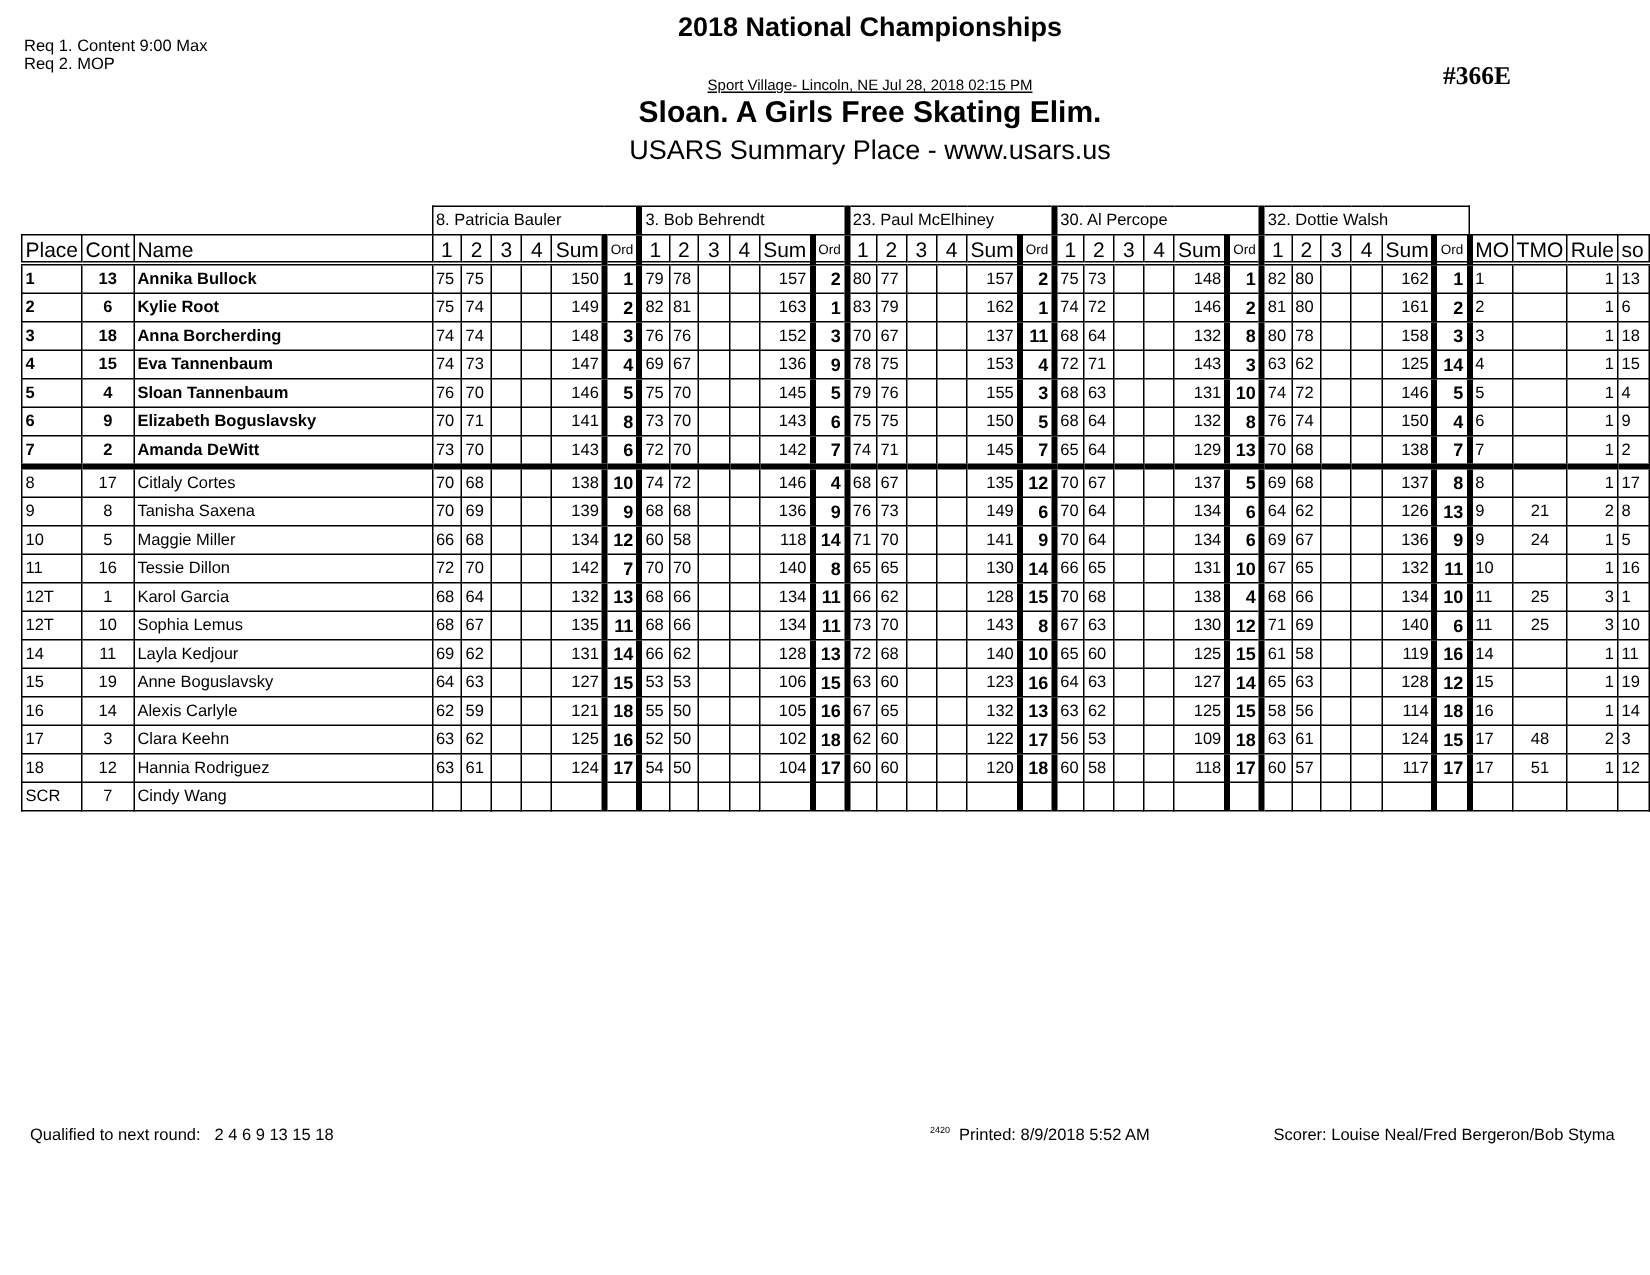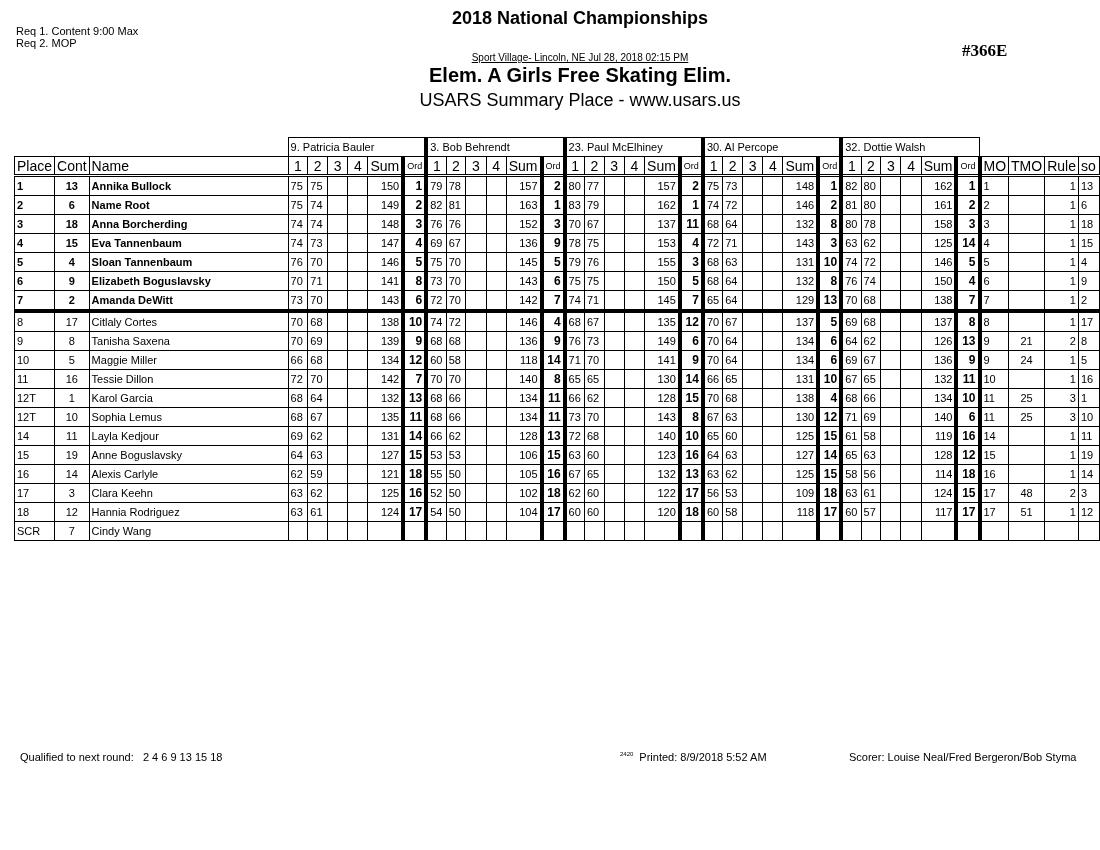--- a/index.html
+++ b/index.html
@@ -30,21 +30,21 @@
 </head>
 <body>
 
 <div class="req">
   <div>Req  1.  Content 9:00 Max</div>
   <div>Req  2.  MOP</div>
 </div>
 
 <div class="hdr h1">2018 National Championships</div>
 <div class="hdr h2">Sport Village- Lincoln, NE  Jul 28, 2018  02:15 PM</div>
-<div class="hdr h3">Elem. A Girls Free Skating Elim.</div>
+<div class="hdr h3">Sloan. A Girls Free Skating Elim.</div>
 <div class="hdr h4">USARS Summary Place - www.usars.us</div>
 <div class="evnum">#366E</div>
 
 <table class="res" id="results">
   <colgroup id="cg">
       <col style="width: 31px;">
       <col style="width: 29px;">
       <col style="width: 207px;">
       <col style="width: 20px;">
       <col style="width: 20px;">
@@ -77,21 +77,21 @@
       <col style="width: 29px;">
       <col style="width: 22px;">
       <col style="width: 23px;">
       <col style="width: 26px;">
       <col style="width: 25px;">
       <col style="width: 21px;">
     </colgroup>
   <tbody id="tb">
       <tr class="jrow">
         <td class="blank" colspan="3"></td>
-        <td colspan="6">9.  Patricia Bauler</td>
+        <td colspan="6">8.  Patricia Bauler</td>
         <td colspan="6" class="after-ord">3.  Bob Behrendt</td>
         <td colspan="6" class="after-ord">23.  Paul McElhiney</td>
         <td colspan="6" class="after-ord">30.  Al Percope</td>
         <td colspan="6" class="after-ord">32.  Dottie Walsh</td>
         <td class="blank" colspan="4"></td>
       </tr>
       <tr class="colh">
         <td>Place</td>
         <td>Cont</td>
         <td>Name</td>
@@ -165,21 +165,21 @@
         <td class="num">162</td>
         <td class="ord">1</td>
         <td class="after-ord">1</td>
         <td class="c"></td>
         <td class="num">1</td>
         <td>13</td>
       </tr>
       <tr class="top">
         <td class="bold sc">2</td>
         <td class="bold c">6</td>
-        <td class="nm">Name Root</td>
+        <td class="nm">Kylie Root</td>
         <td>75</td>
         <td>74</td>
         <td></td>
         <td></td>
         <td class="num">149</td>
         <td class="ord">2</td>
         <td class="after-ord">82</td>
         <td>81</td>
         <td></td>
         <td></td>

